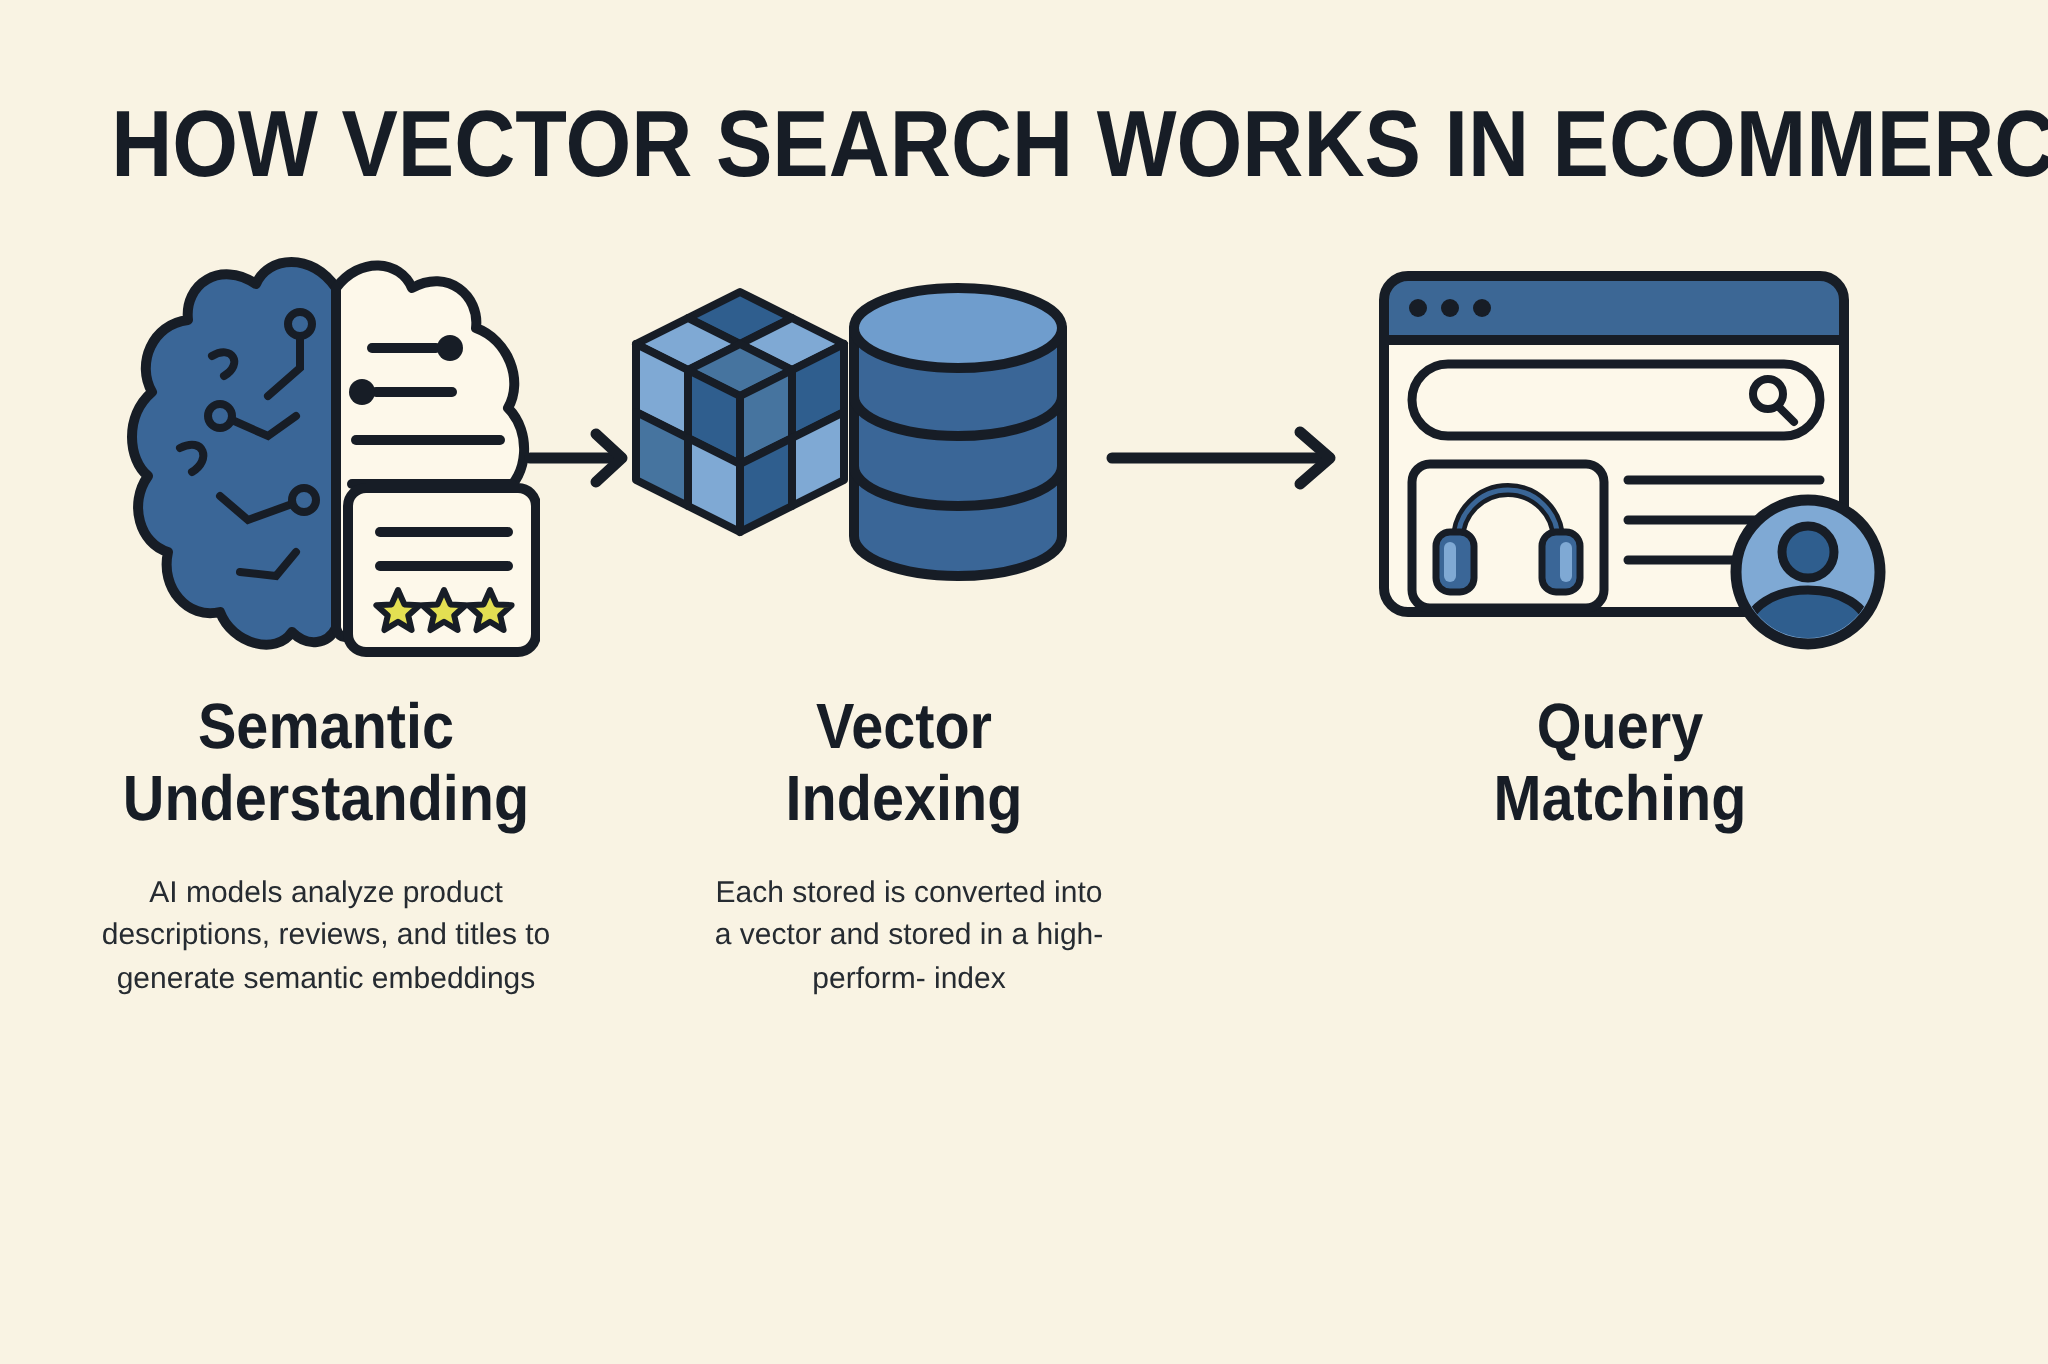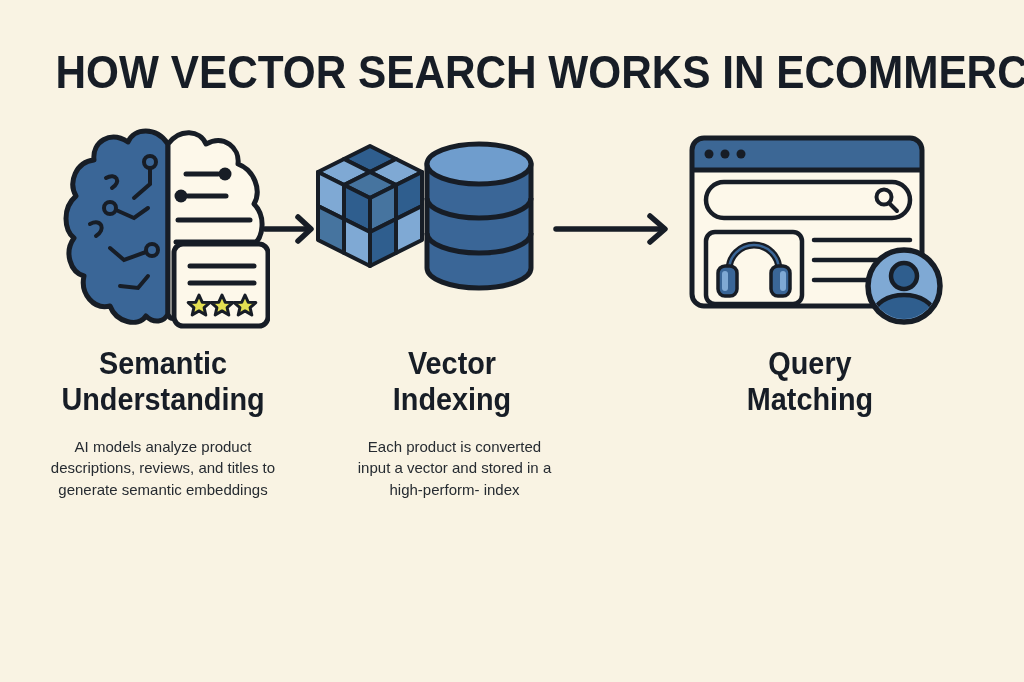--- a/index.html
+++ b/index.html
@@ -200,16 +200,16 @@
   </div>
   <div id="h3" class="col-heading">
     <div>Query</div>
     <div>Matching</div>
   </div>
 
   <div id="b1" class="col-body">
     <p>AI models analyze product descriptions, reviews, and titles to generate semantic embeddings</p>
   </div>
   <div id="b2" class="col-body">
-    <p>Each product is converted input a vector and stored in a high-perform- index</p>
+    <p>Each stored is converted into a vector and stored in a high-perform- index</p>
   </div>
 
 </div>
 
 </body></html>

